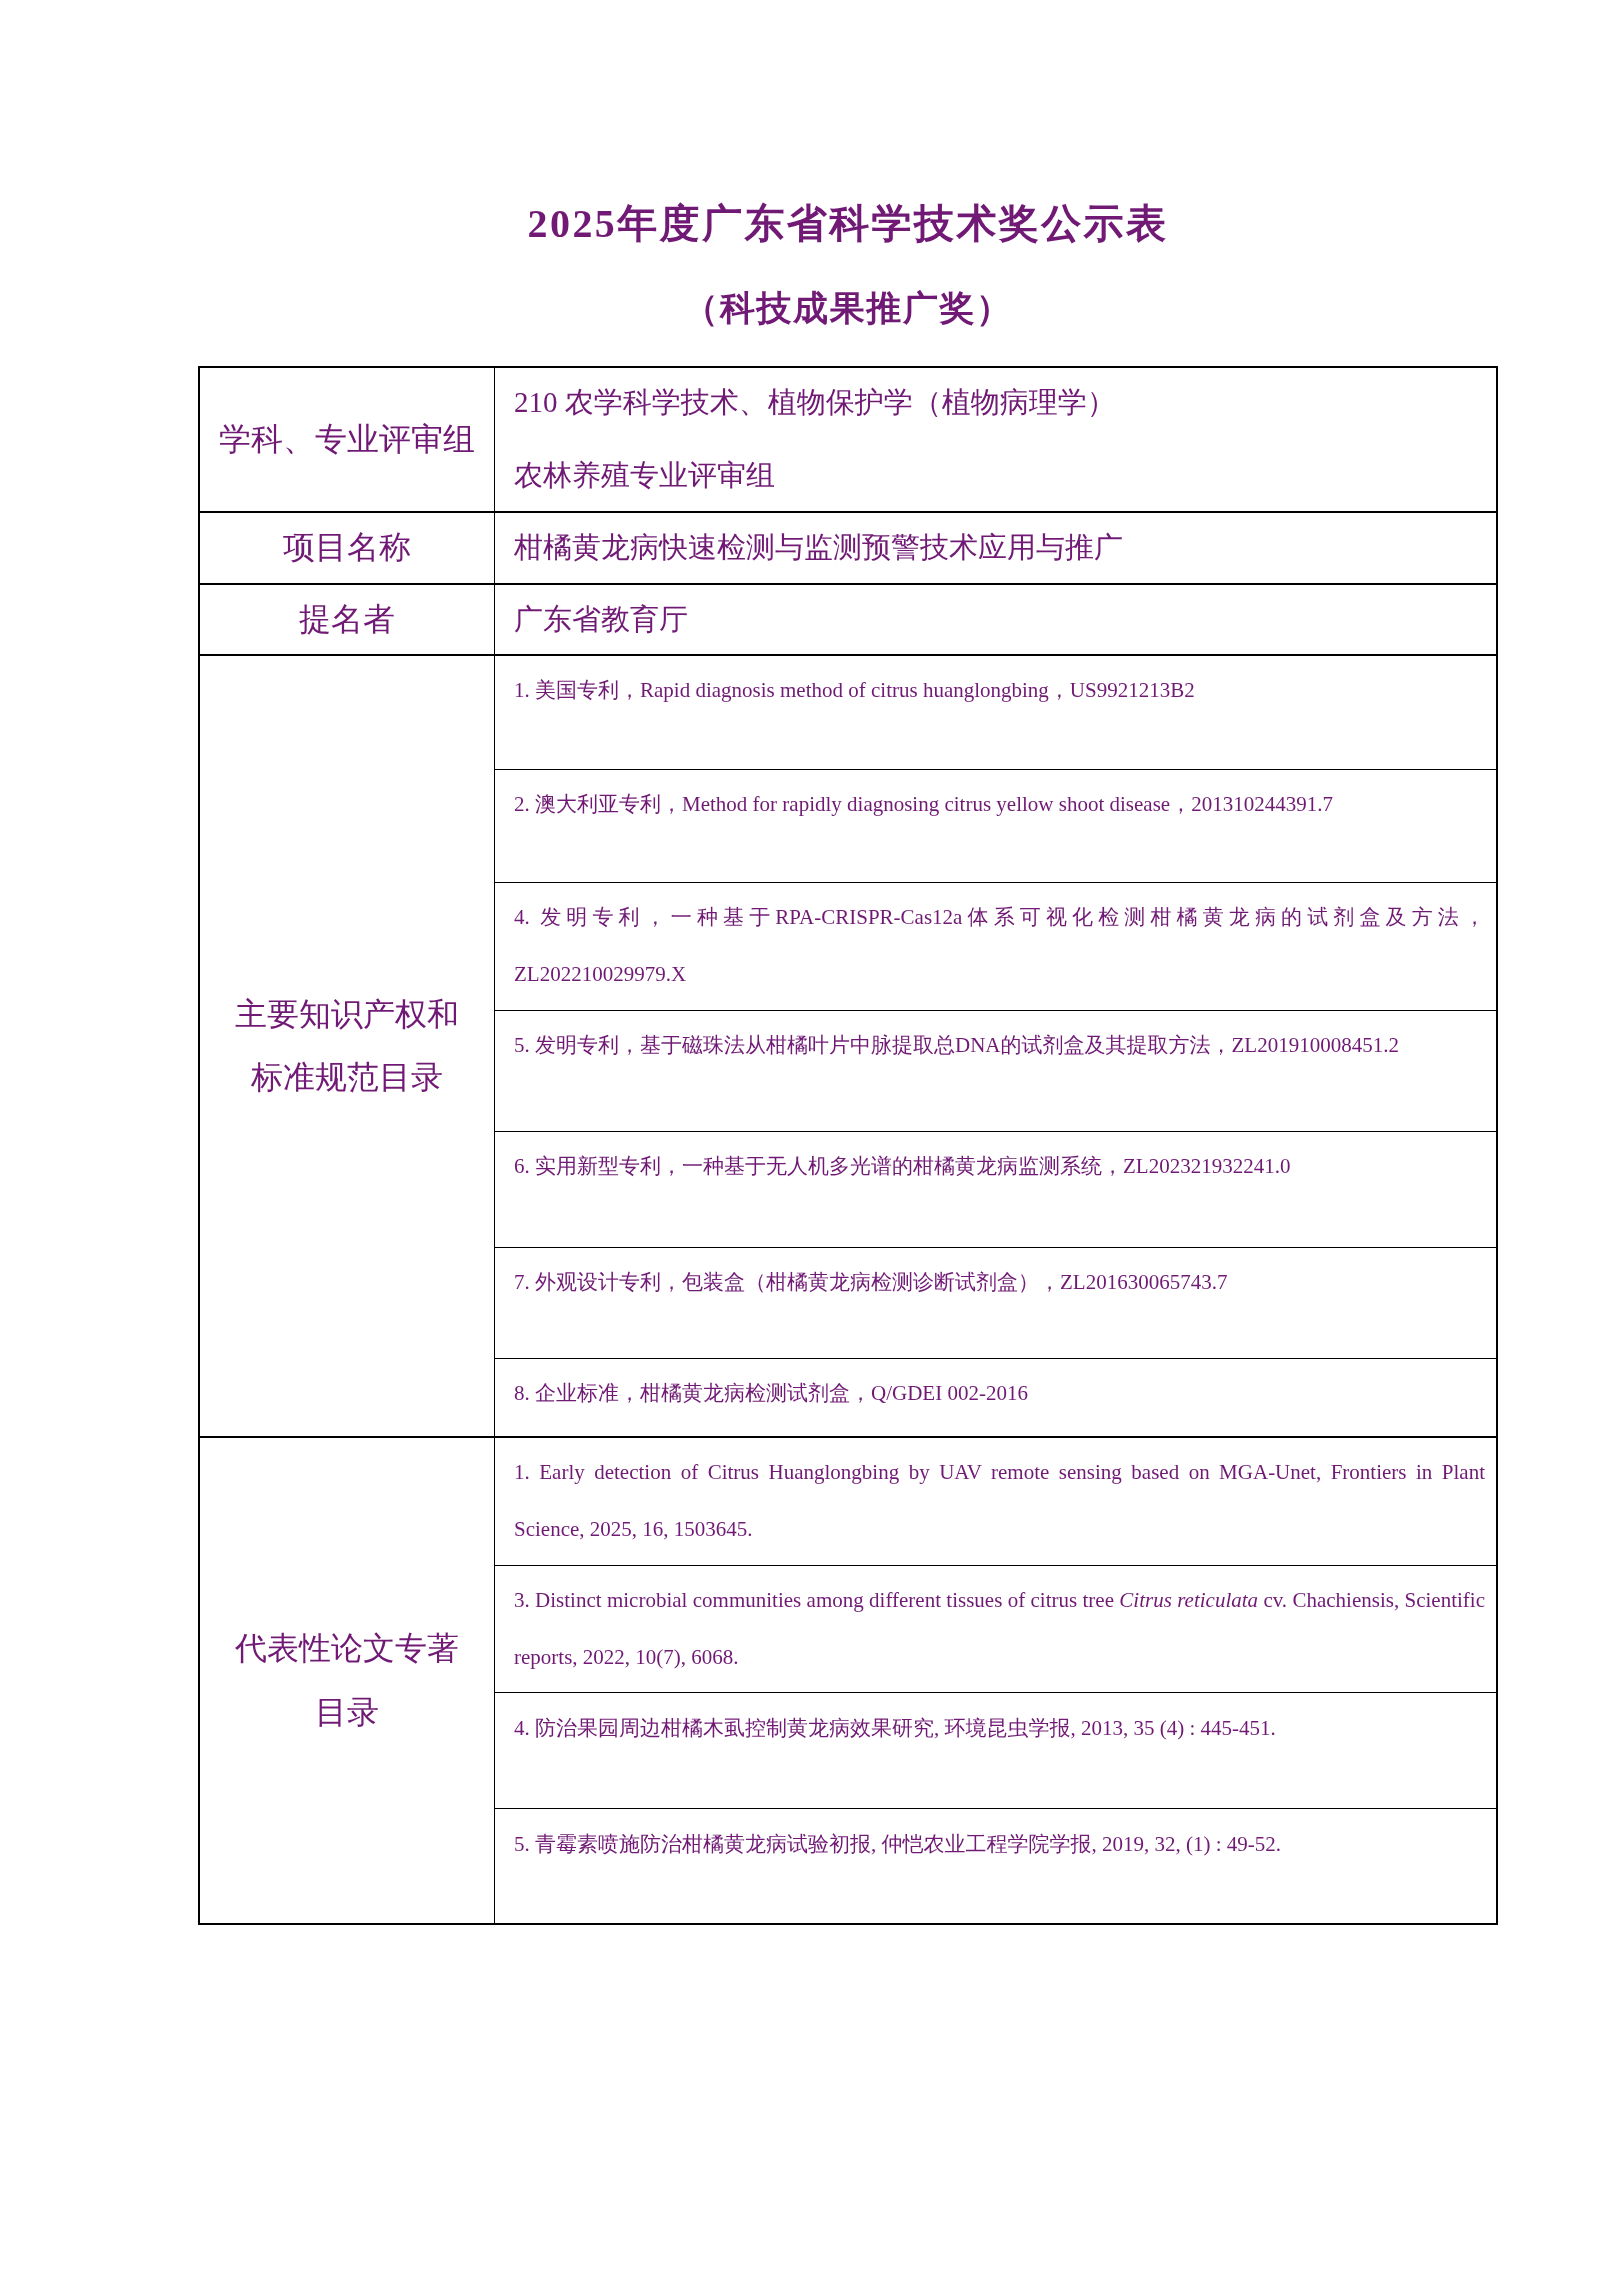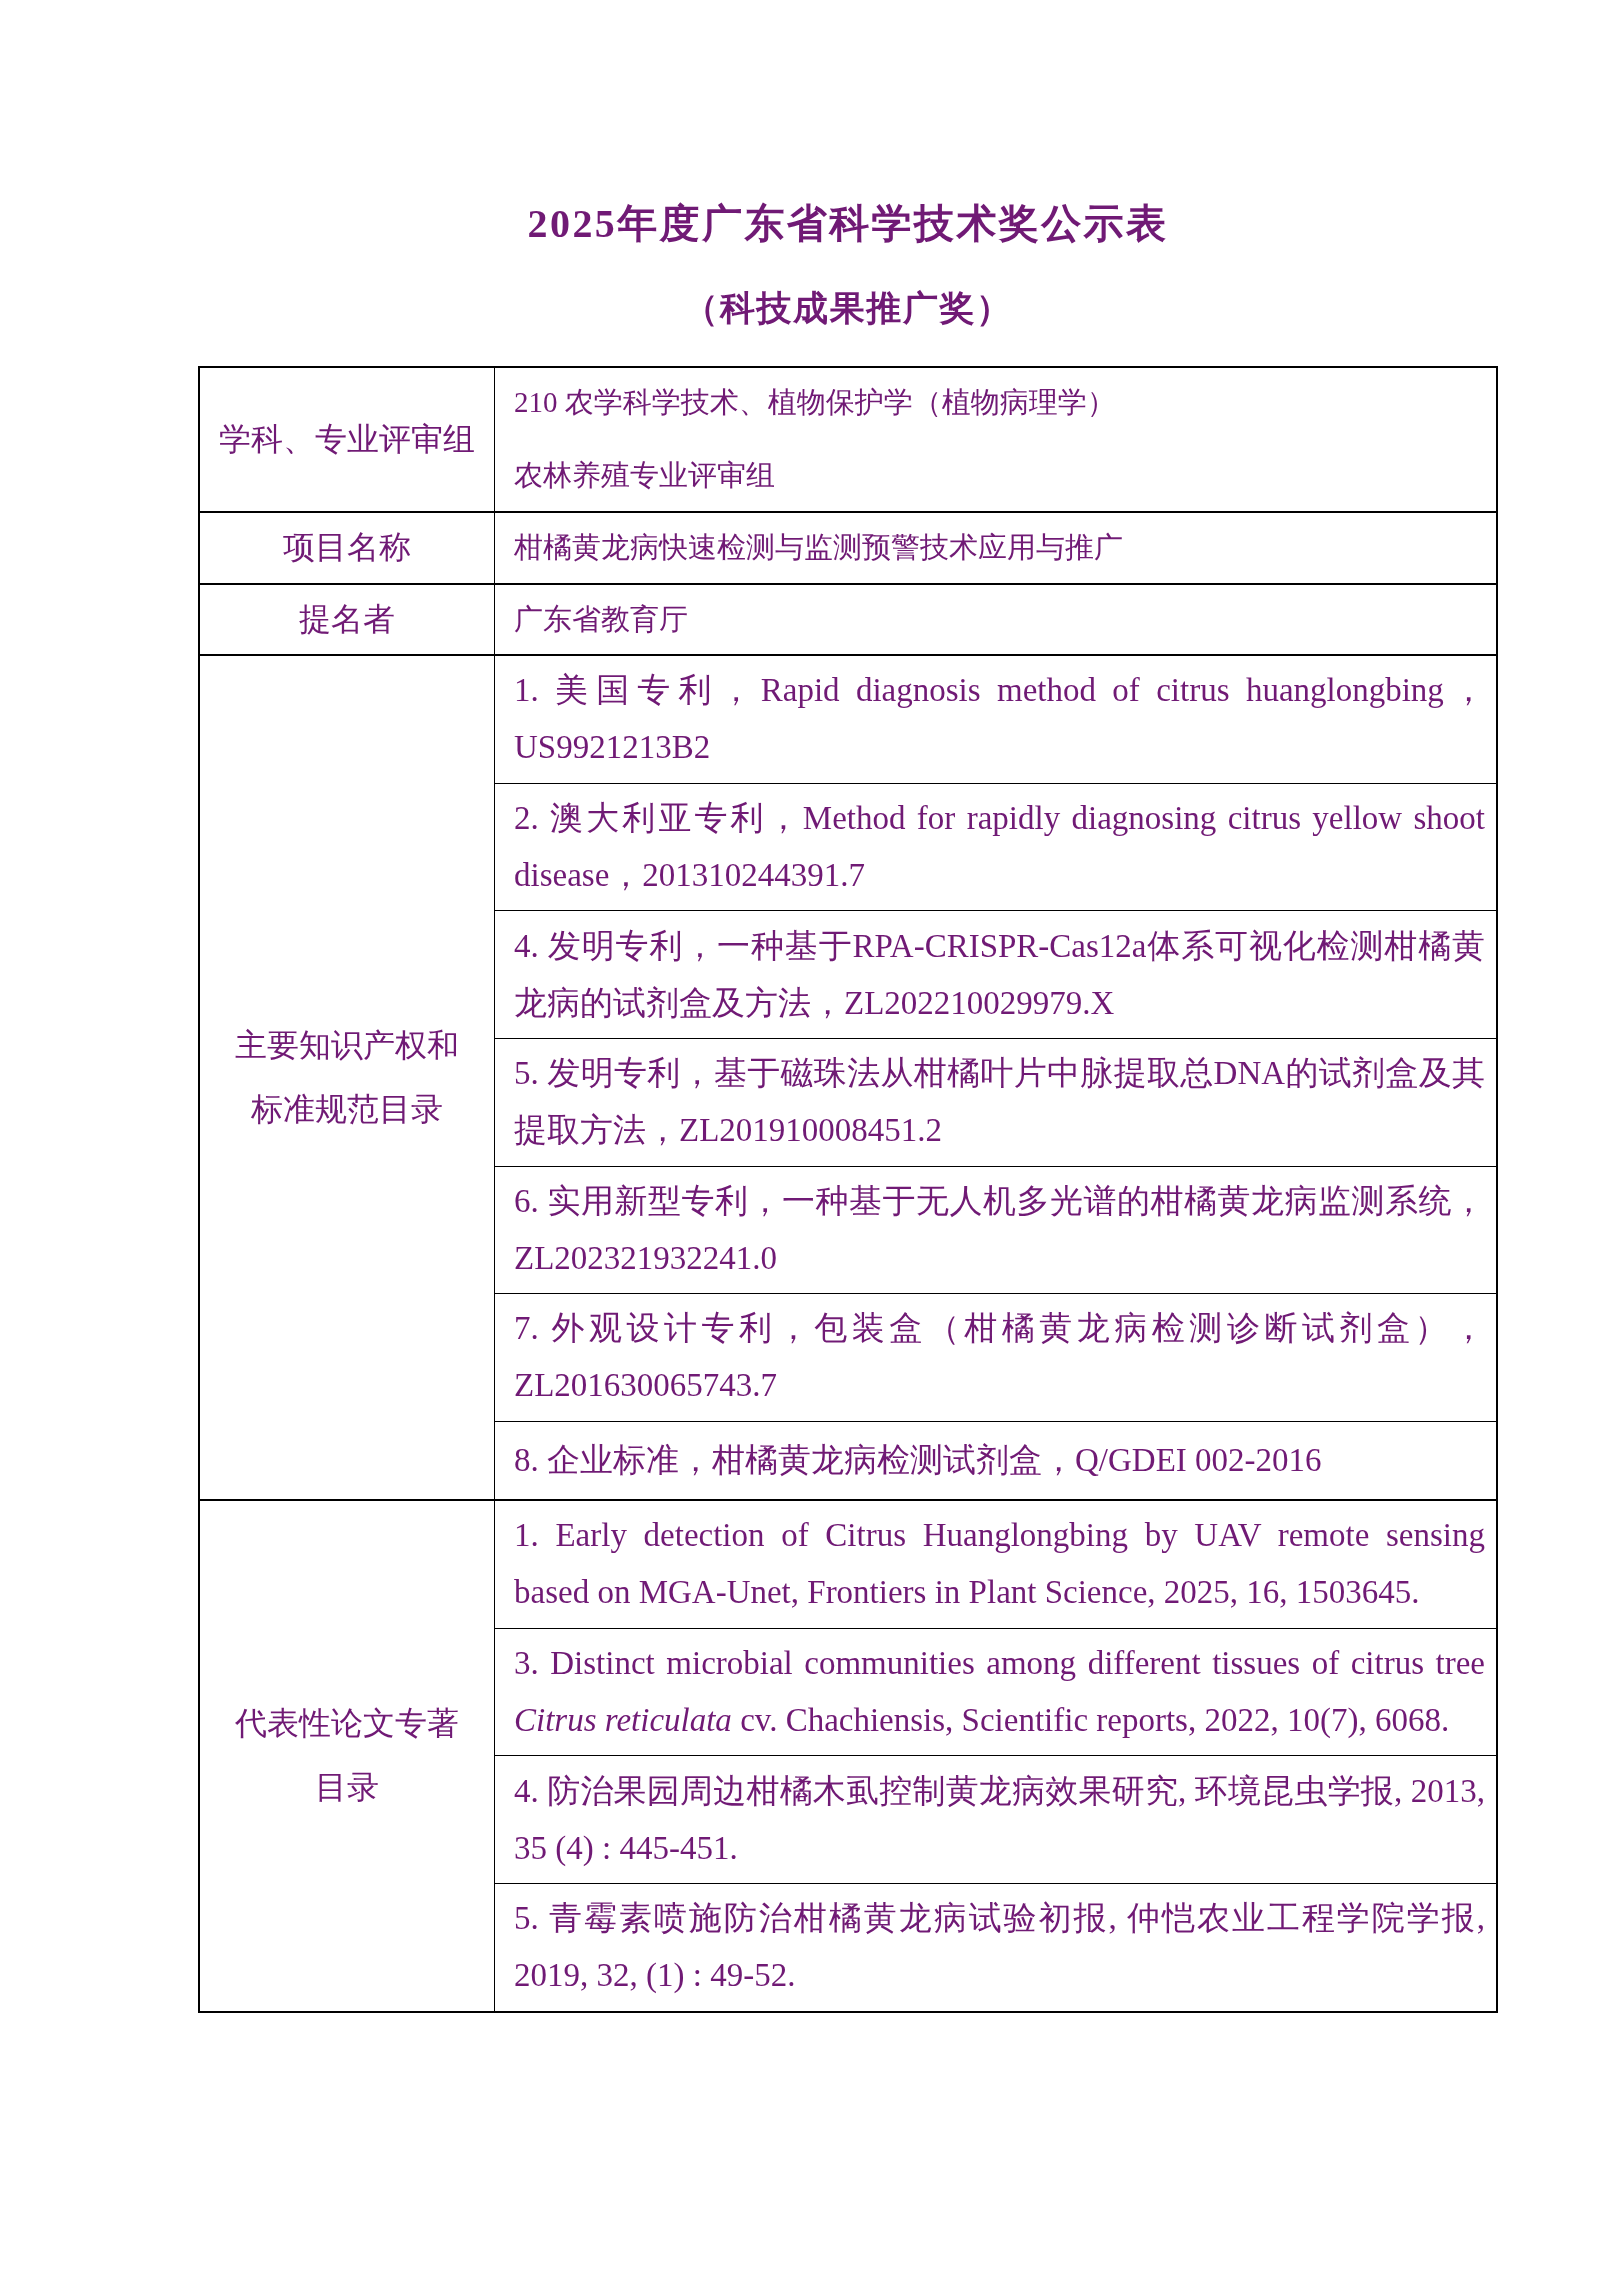--- a/index.html
+++ b/index.html
@@ -71,22 +71,21 @@
   }
   .two-line-value { gap: 16px; }
   .items-col {
     flex: 1;
     display: flex;
     flex-direction: column;
   }
   .item {
     display: flex;
     flex-direction: column;
-    justify-content: center;
-    font-size: 33px;
+    font-size: 21px;
     line-height: 57px;
     text-align: justify;
     padding: 6.3px 11px 6.3px 19px;
     box-sizing: border-box;
     overflow-wrap: break-word;
   }
   .item + .item { border-top: 1.6px solid #000; }
   .it { font-style: italic; }
   
   .h-r1 { min-height: 132px; }

